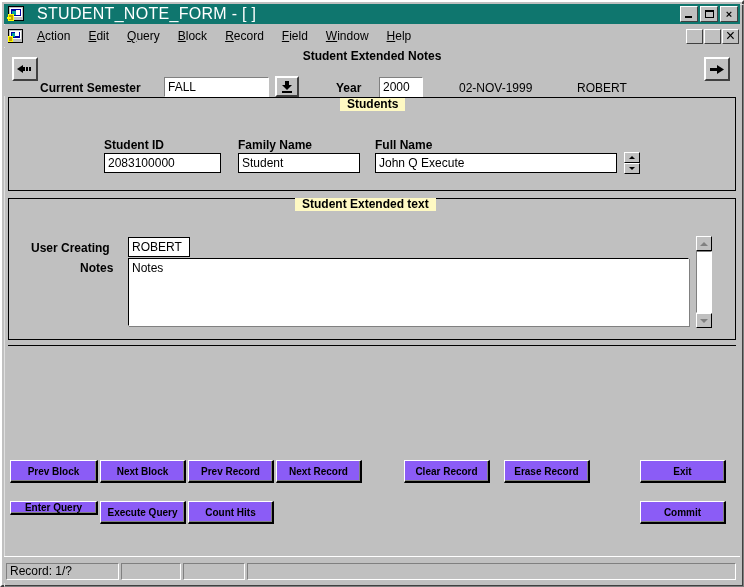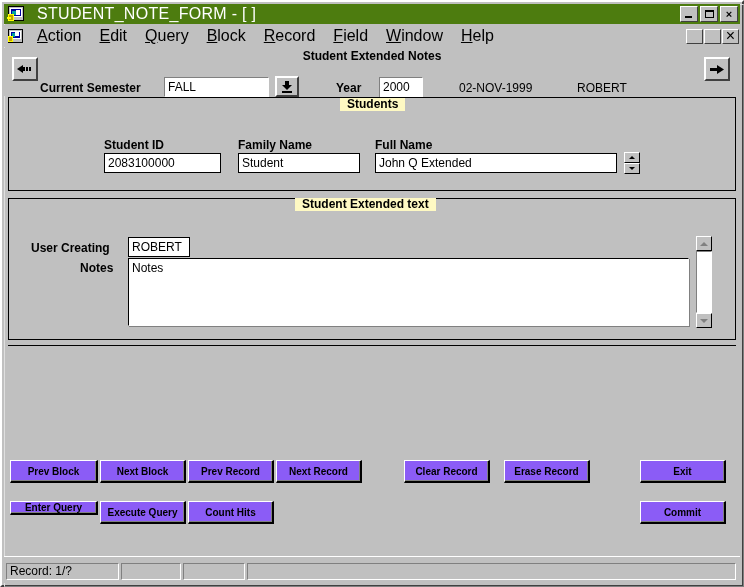--- a/index.html
+++ b/index.html
@@ -41,21 +41,21 @@
     border-left: 1px solid #dfdfdf;
     border-right: 1px solid #808080;
     border-bottom: 1px solid #808080;
   }
 
   
   .titlebar {
     position: absolute;
     left: 4px; top: 4px;
     width: 736px; height: 20px;
-    background: #4d7c0f;
+    background: #0f766e;
     display: flex;
     align-items: center;
     box-sizing: border-box;
   }
   .title-text {
     color: #ffffff;
     font-size: 16px;
     font-weight: normal;
     letter-spacing: 0.3px;
     margin-left: 12px;
@@ -112,21 +112,21 @@
   .menubar {
     position: absolute;
     left: 4px; top: 25px;
     width: 736px; height: 22px;
     background: #c0c0c0;
     display: flex;
     align-items: center;
     box-sizing: border-box;
   }
   .menu-item {
-    font-size: 16px;
+    font-size: 12px;
     color: #000000;
     padding: 1px 9px;
     white-space: nowrap;
     cursor: default;
     font-family: "Liberation Sans", sans-serif;
   }
   .menu-item u { text-decoration: underline; }
   .menubar-icon {
     width: 17px; height: 17px;
     margin-left: 3px; margin-right: 4px;
@@ -478,21 +478,21 @@
   <div class="frame" style="left:8px; top:97px; width:728px; height:94px;"></div>
   <div class="frame-title" style="left:340px; top:98px;">Students</div>
 
   <div class="lbl" style="left:104px; top:138px;">Student ID</div>
   <div class="field boxed" style="left:104px; top:153px; width:117px; height:20px;">2083100000</div>
 
   <div class="lbl" style="left:238px; top:138px;">Family Name</div>
   <div class="field boxed" style="left:238px; top:153px; width:122px; height:20px;">Student</div>
 
   <div class="lbl" style="left:375px; top:138px;">Full Name</div>
-  <div class="field boxed" style="left:375px; top:153px; width:242px; height:20px;">John Q Extended</div>
+  <div class="field boxed" style="left:375px; top:153px; width:242px; height:20px;">John Q Execute</div>
 
   <div class="spinner" style="left:624px; top:152px; width:16px; height:22px;">
     <span class="sp-btn" style="top:0;">
       <span class="tri tri-up-sm"></span>
     </span>
     <span class="sp-btn" style="top:50%;">
       <span class="tri tri-down-sm"></span>
     </span>
   </div>
 

